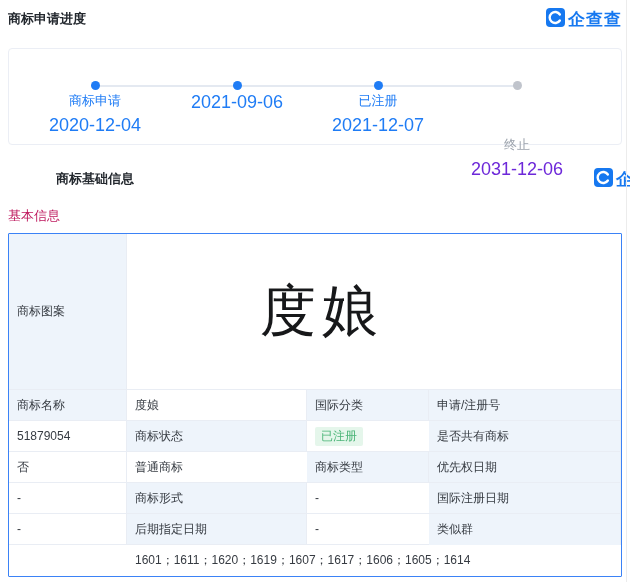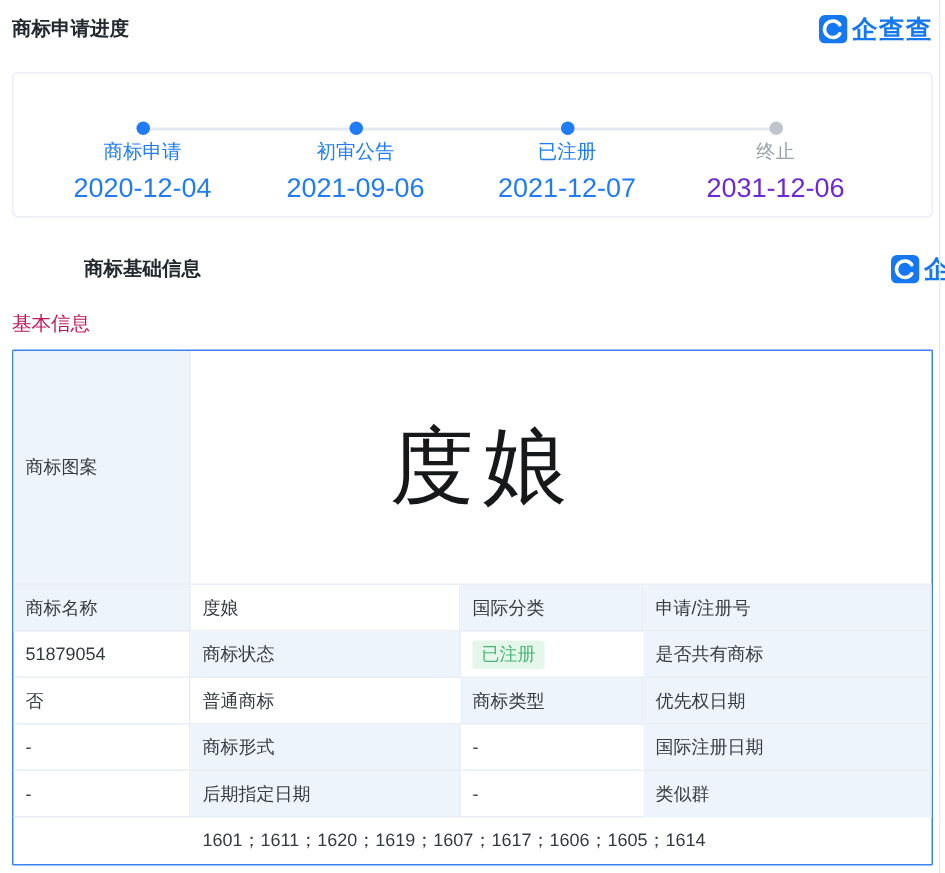--- a/index.html
+++ b/index.html
@@ -5,21 +5,21 @@
   * { margin:0; padding:0; box-sizing:border-box; }
   html,body { width:630px; height:582px; background:#ffffff;
     font-family:"Liberation Sans","DejaVu Sans",sans-serif; color:#363b42; }
   .page { position:relative; width:630px; height:582px; overflow:hidden; background:#fff; }
   .edge-line { position:absolute; left:626px; top:0; width:1px; height:582px; background:#ececec; }
 
   
   .sec-hdr { position:absolute; left:8px; width:614px; height:26px;
     display:flex; align-items:center; justify-content:space-between;gap:28px; }
   .sec-title { font-size:13px; font-weight:bold; color:#24292f; }
-  .brand { display:flex; align-items:center; gap:3px; cursor:pointer;padding-left:32px; }
+  .brand { display:flex; gap:3px; cursor:pointer;padding-left:32px; }
   .brand svg { width:19px; height:19px; display:block; }
   .brand-text { font-size:17px; font-weight:bold; color:#1678f0; letter-spacing:1px; }
 
   
   .card { position:absolute; left:8px; top:48px; width:614px; height:97px;
     border:1px solid #ebeef5; border-radius:4px; background:#fff; }
   .tl-line { position:absolute; left:86px; top:36px; width:422px; height:2px; background:#e4e9f1; }
   .tl-dot { position:absolute; top:32px; width:9px; height:9px; border-radius:50%; }
   .tl-dot.done { background:#1f7cf5; }
   .tl-dot.pending { background:#c0c4cc; }
@@ -72,28 +72,27 @@
     <div class="tl-dot done" style="left:81.5px;"></div>
     <div class="tl-dot done" style="left:223.5px;"></div>
     <div class="tl-dot done" style="left:364.5px;"></div>
     <div class="tl-dot pending" style="left:503.5px;"></div>
 
     <div class="tl-step done" style="left:26px;">
       <div class="tl-label">商标申请</div>
       <div class="tl-date">2020-12-04</div>
     </div>
     <div class="tl-step done" style="left:168px;">
-      <div class="tl-label">初审公告</div>
       <div class="tl-date">2021-09-06</div>
     </div>
     <div class="tl-step done" style="left:309px;">
       <div class="tl-label">已注册</div>
       <div class="tl-date">2021-12-07</div>
     </div>
-    <div class="tl-step pending" style="left:448px;">
+    <div class="tl-step pending" style="left:448px;margin-top:44px;">
       <div class="tl-label">终止</div>
       <div class="tl-date">2031-12-06</div>
     </div>
   </div>
 
   <div class="sec-hdr" style="top:166px;margin-left:48px;">
     <div class="sec-title">商标基础信息</div>
     <div class="brand">
       <svg viewBox="0 0 24 24">
         <rect x="0" y="0" width="24" height="24" rx="5" fill="#1678f0"></rect>

